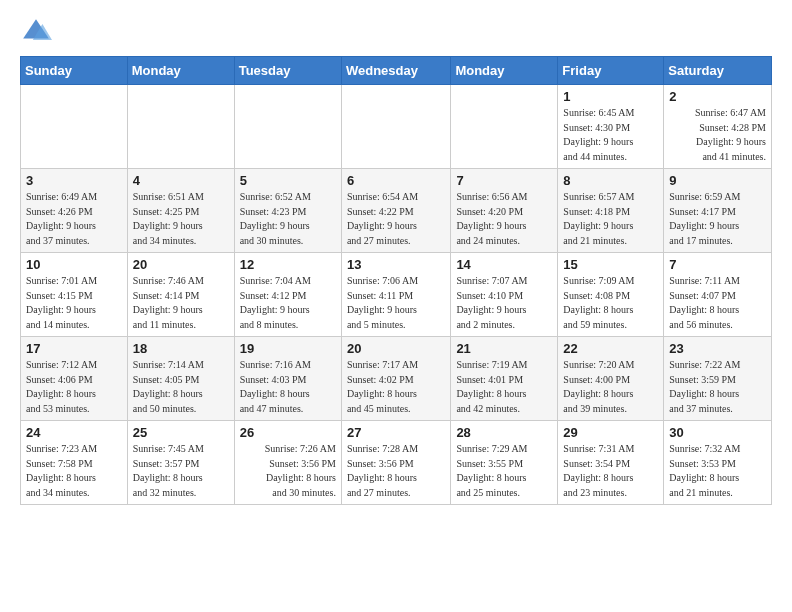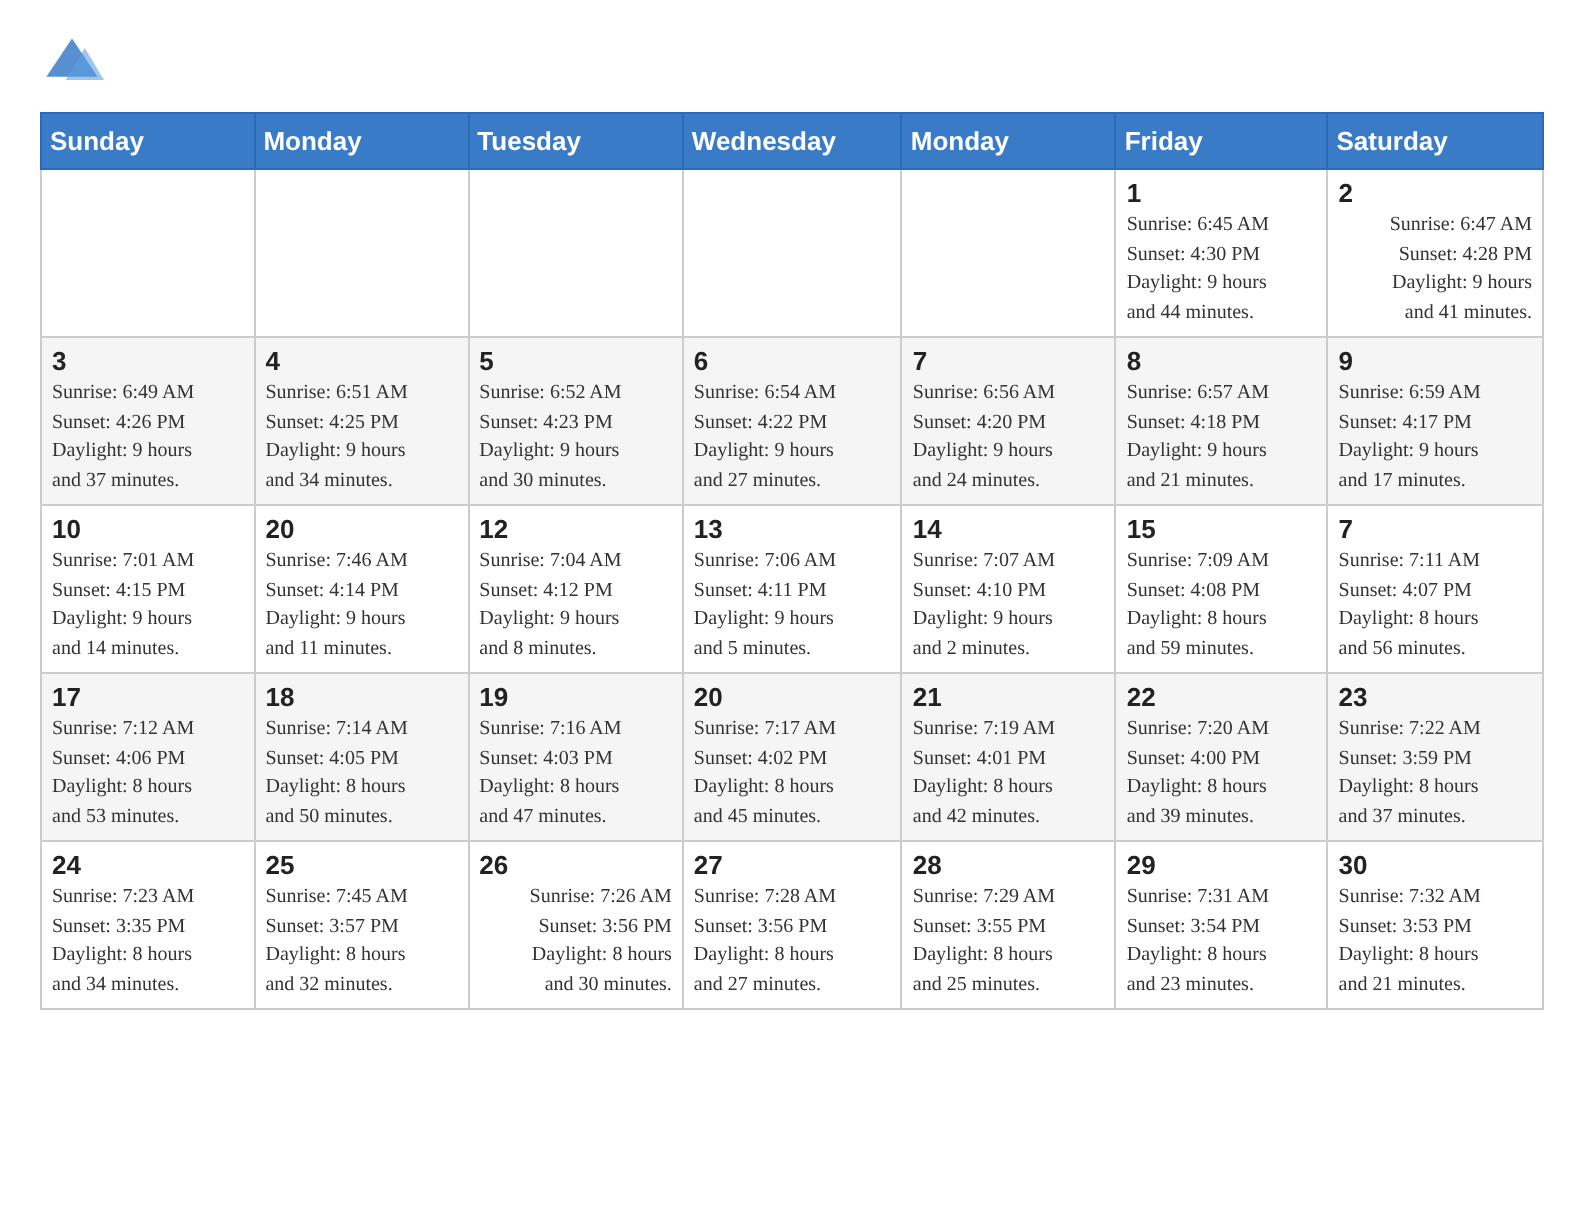--- a/index.html
+++ b/index.html
@@ -304,21 +304,21 @@
             <div class="day-detail" style="white-space: pre-line;">Sunrise: 7:22 AM
 Sunset: 3:59 PM
 Daylight: 8 hours
 and 37 minutes.</div>
           </td>
         </tr>
         <tr>
           <td>
             <span class="day-num">24</span>
             <div class="day-detail" style="white-space: pre-line;">Sunrise: 7:23 AM
-Sunset: 3:35 PM
+Sunset: 7:58 PM
 Daylight: 8 hours
 and 34 minutes.</div>
           </td>
           <td>
             <span class="day-num">25</span>
             <div class="day-detail" style="white-space: pre-line;">Sunrise: 7:45 AM
 Sunset: 3:57 PM
 Daylight: 8 hours
 and 32 minutes.</div>
           </td>

